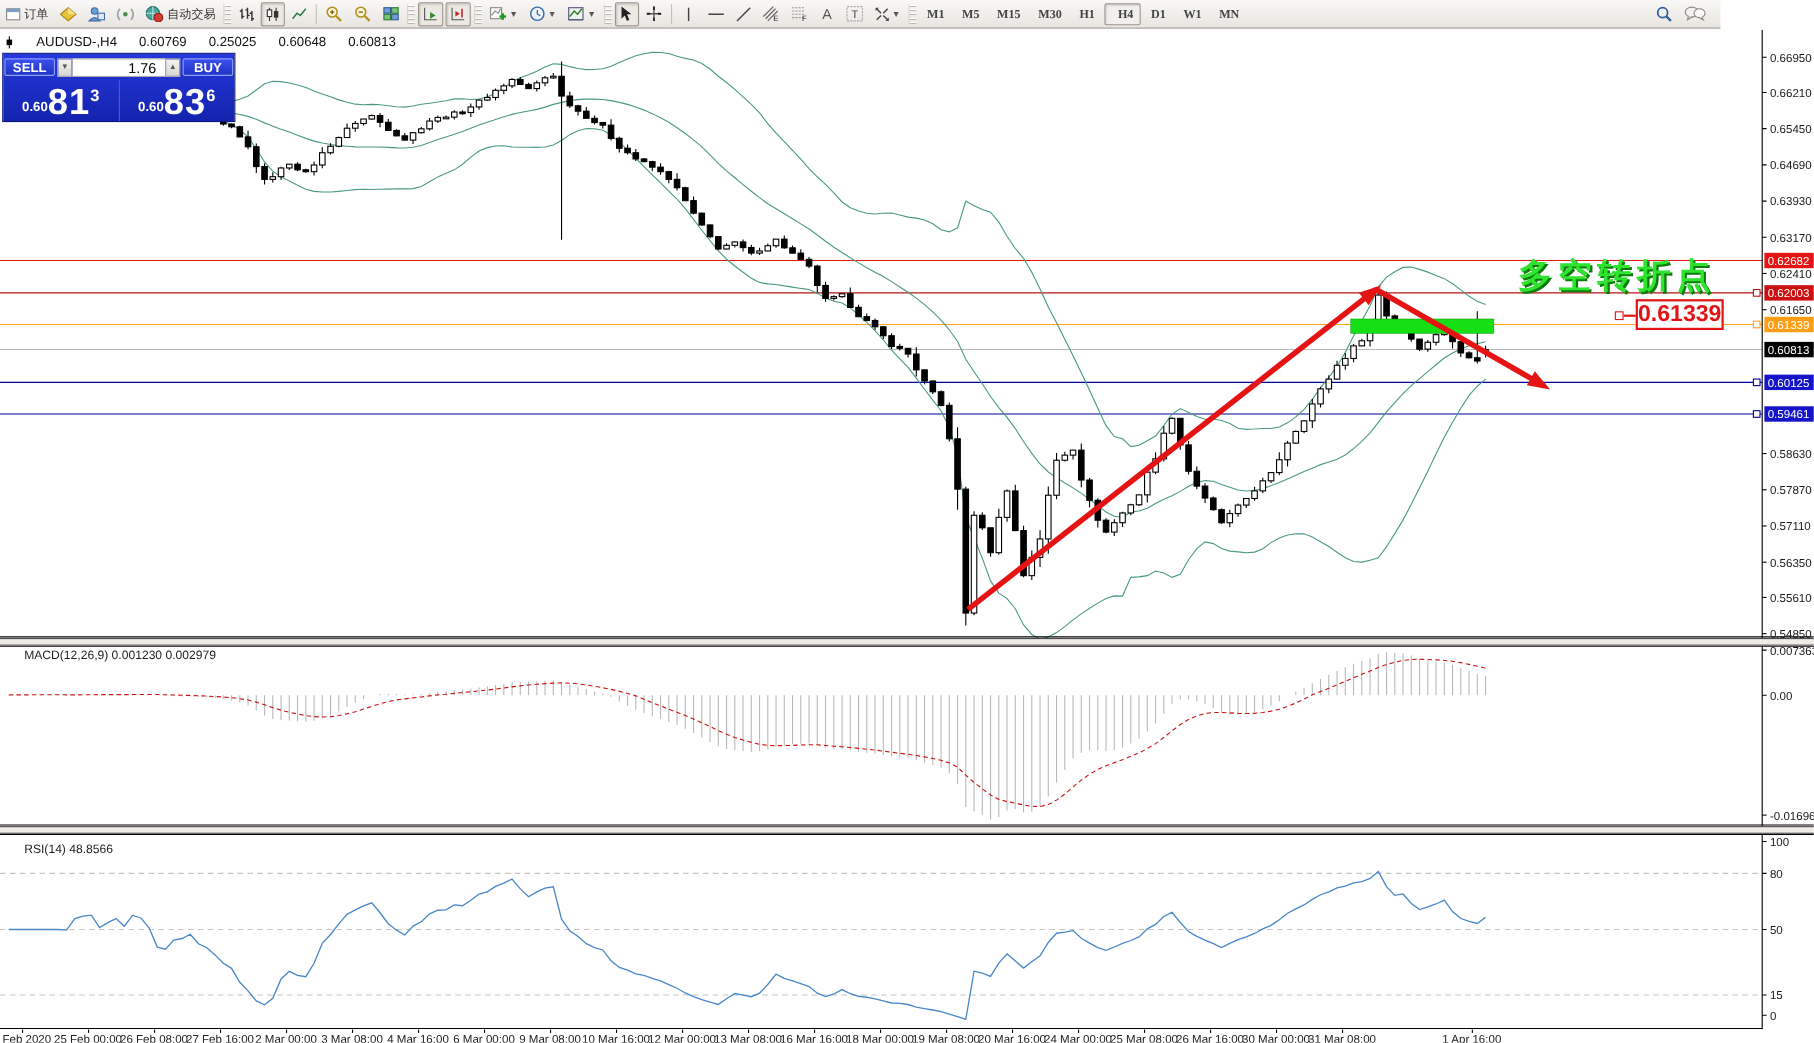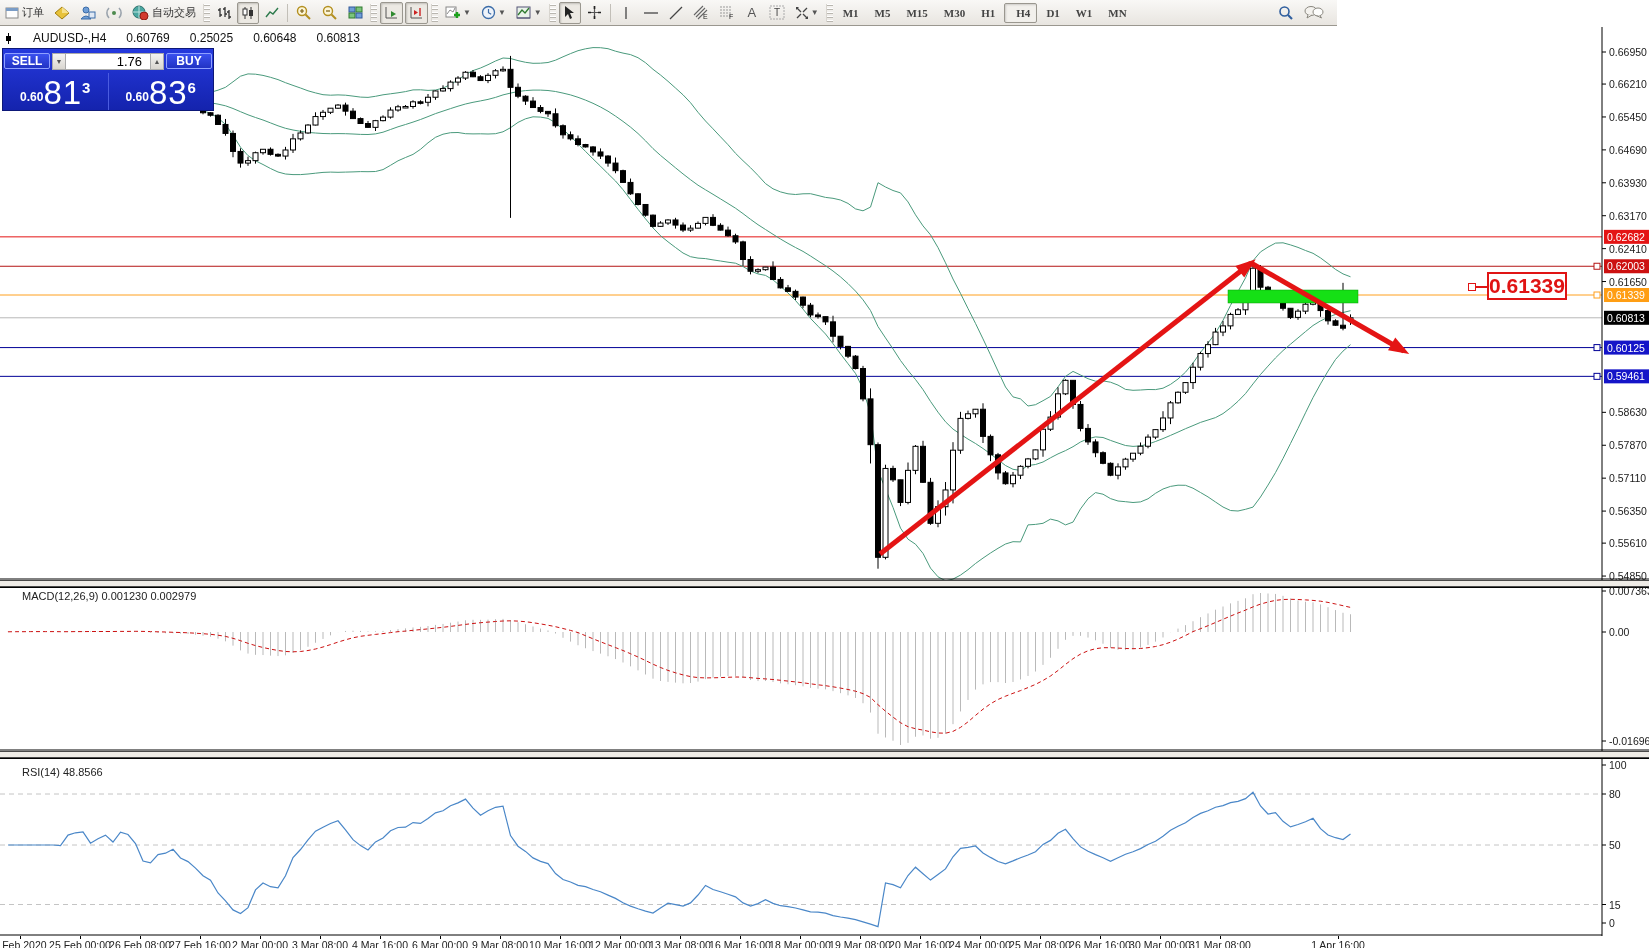--- a/index.html
+++ b/index.html
@@ -1,21 +1,21 @@
 <!DOCTYPE html>
 <html><head>
 <meta charset="utf-8">
 <style>
   * { margin:0; padding:0; box-sizing:border-box; }
   html,body { width:1649px; height:948px; overflow:hidden; background:#fff;
     font-family:"Liberation Sans", sans-serif; }
   .window { position:relative; width:1649px; height:948px; background:#fff; }
 
   
-  .toolbar { position:absolute; left:0; top:0; width:1337px; height:26px;
+  .toolbar { position:absolute; left:0; top:0; width:1564px; height:26px;
     background:linear-gradient(#f9f8f6,#e8e5e0); border-bottom:1px solid #9a978f;
     display:flex; align-items:center; font-size:11px; color:#333; }
   .tb-grip { width:7px; height:18px; margin:0 2px;
     background:repeating-linear-gradient(#fff 0 1px,#b9b6af 1px 2px,transparent 2px 4px);
     border-left:1px solid #d8d5cf; }
   .tb-btn { height:22px; min-width:22px; display:flex; align-items:center; justify-content:center;
     margin:0 1px; padding:0 3px; border:1px solid transparent; border-radius:2px; }
   .tb-btn.pressed { background:#ece9e3; border:1px solid #9a978f; box-shadow:inset 1px 1px 2px rgba(0,0,0,.18); }
   .tb-label { margin-left:3px; white-space:nowrap; }
   .tb-sep { width:1px; height:18px; background:#c2bfb8; margin:0 3px; }
@@ -49,21 +49,21 @@
     border:1px solid #8fa0ff; margin:1px; border-radius:2px; }
   .stepper { flex:1; display:flex; margin:1px; }
   .step-btn { width:14px; background:linear-gradient(#f4f3f1,#d9d6d0); color:#555; border:1px solid #aaa;
     display:flex; align-items:center; justify-content:center; font-size:7px; }
   .step-val { flex:1; background:#fff; color:#000; font-size:13px; display:flex; align-items:center;
     justify-content:flex-end; padding-right:8px; border-top:1px solid #aaa; border-bottom:1px solid #aaa; }
   .tp-row2 { display:flex; height:37px; }
   .price-cell { flex:1; display:flex; align-items:flex-end; justify-content:center; padding-bottom:2px; }
   .price-cell.sell { border-right:1px solid #4b5ce0; }
   .p-small { font-size:12px; font-weight:bold; margin-bottom:4px; }
-  .p-big { font-size:33px; font-weight:normal; line-height:30px; letter-spacing:1px; }
+  .p-big { font-size:33px; font-weight:bold; line-height:30px; letter-spacing:1px; }
   .p-sup { font-size:15px; font-weight:bold; margin-bottom:12px; }
 
   
   .ind-label { position:absolute; font-size:11px; color:#222; white-space:nowrap;padding-left:20px; }
 
   
   .cn-note { position:absolute; left:1380px; top:230px; font-size:31px; font-weight:bold;
     color:#2fe42f; letter-spacing:5px; text-shadow:2px 2px 0 #0a7c0a; white-space:nowrap; }
   .callout { position:absolute; left:1487px; top:272px; width:80px; height:28px;
     border:2px solid #e01414; background:#fff; color:#e01414; font-size:21px; font-weight:bold;
@@ -1004,15 +1004,16 @@
     </div>
   </div>
 
   <div class="ind-label" style="left:2px; top:590px;">
     <span id="macd-text">MACD(12,26,9) 0.001230 0.002979</span>
   </div>
   <div class="ind-label" style="left:2px; top:766px;">
     <span id="rsi-text">RSI(14) 48.8566</span>
   </div>
 
+  <div class="cn-note">多空转折点</div>
   <div class="callout">0.61339</div>
 
 </div>
 
 </body></html>

